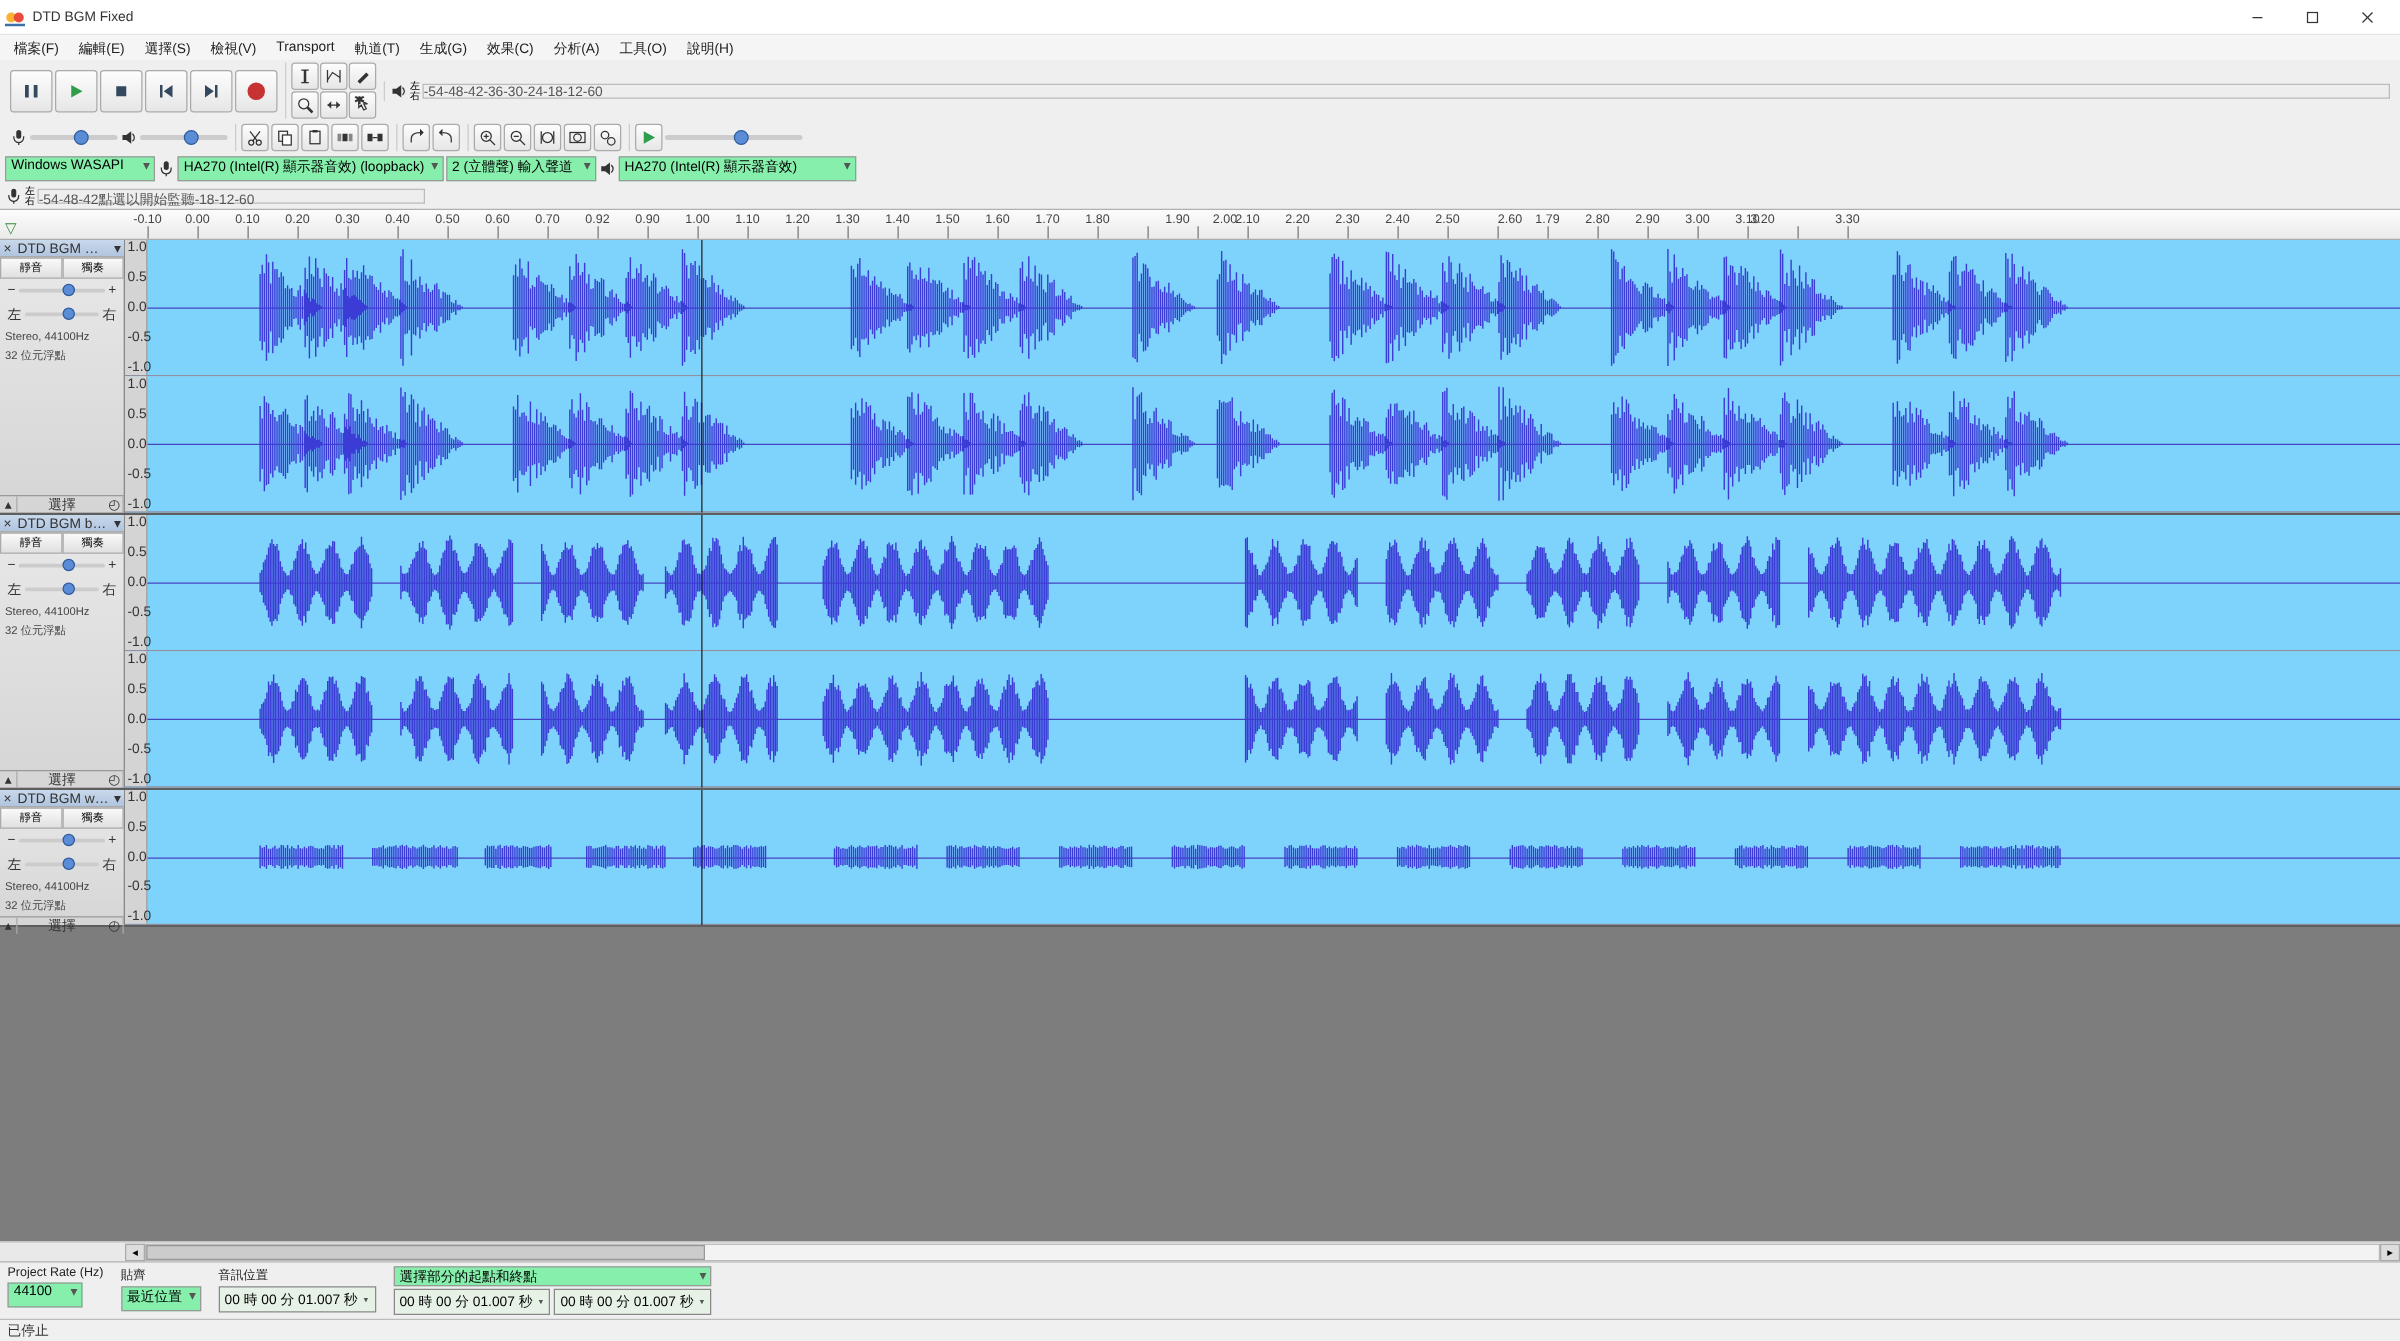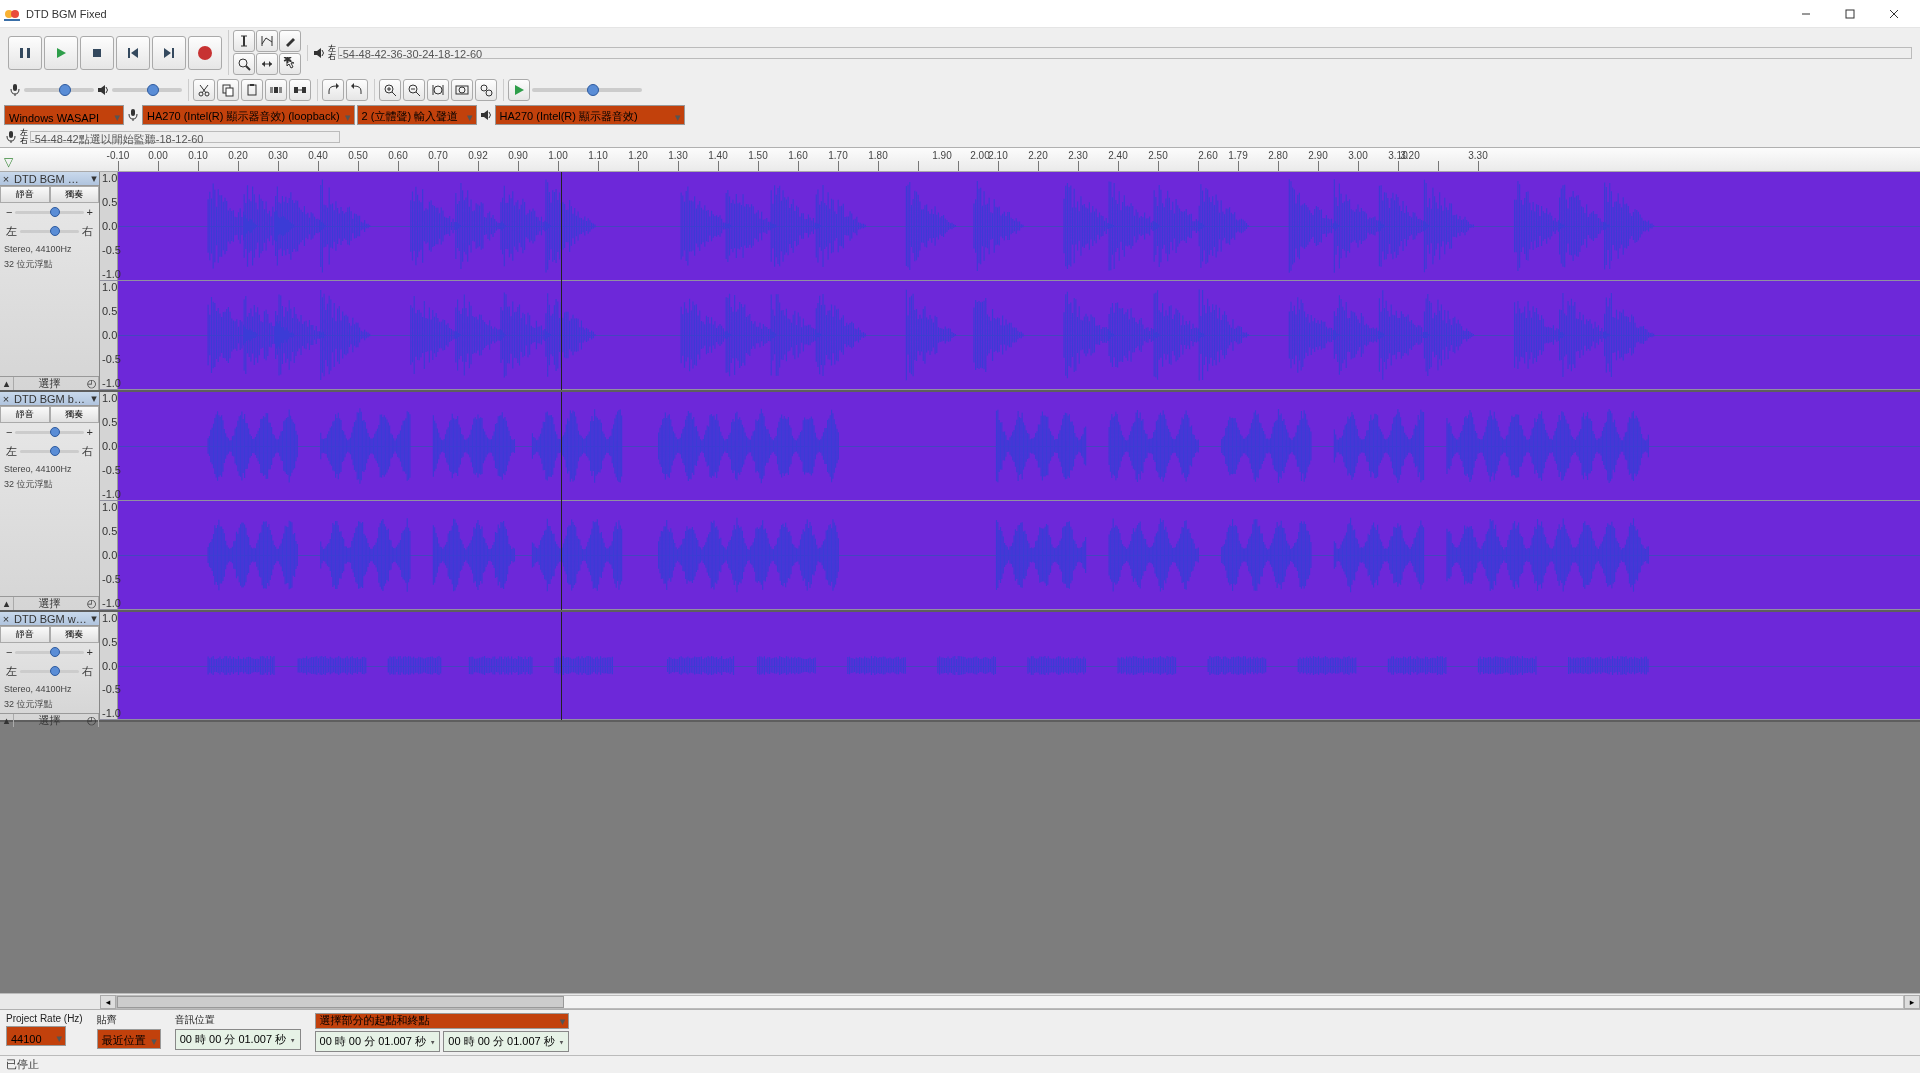--- a/index.html
+++ b/index.html
@@ -15,21 +15,21 @@
 .toolbars { background:#efefef; border-bottom:1px solid #b0b0b0; }
 .tb-row { display:flex; align-items:center; padding:2px 4px; gap:2px; }
 .tb-group{display:flex;align-items:center;gap:2px;padding:0 4px;border-left:1px solid #ccc;}
 .tb-group:first-child{border-left:none;}
 .btn { width:34px; height:34px; background:linear-gradient(#fdfdfd,#e6e6e6); border:1px solid #aaa; border-radius:3px; display:flex; align-items:center; justify-content:center; }
 .btn.small{width:22px;height:22px;}
 .btn svg{width:14px;height:14px;}
 .rec-dot{width:14px;height:14px;border-radius:50%;background:#c73232;}
 .slider { width:70px; height:4px; background:#ccc; position:relative; border-radius:2px; }
 .slider .thumb{position:absolute;top:-4px;left:50%;width:12px;height:12px;border-radius:50%;background:#5a8dd6;border:1px solid #2e5a9e;}
-.combo { height:20px; background:#c2410c; border:1px solid #999; padding:0 14px 0 4px; display:flex; align-items:flex-end; position:relative; min-width:100px;}
+.combo { height:20px; background:#86efac; border:1px solid #999; padding:0 14px 0 4px; display:flex; align-items:flex-start; position:relative; min-width:100px;}
 .combo::after{content:"▾";position:absolute;right:3px;color:#555;}
 .meter-light{height:12px;background:#eee;flex:1;border:1px solid #bbb;position:relative;}
 .ruler { height:24px; background:linear-gradient(#fcfcfc,#eaeaea); border-bottom:1px solid #aaa; display:flex; align-items:flex-end; position:relative; overflow:hidden;}
 .ruler .marker{position:absolute;bottom:0;width:1px;height:10px;background:#777;}
 .ruler .label{position:absolute;bottom:10px;font-size:10px;color:#444;transform:translateX(-50%);}
 .ruler .playhead-handle{position:absolute;left:4px;bottom:2px;color:#3a8a3a;font-size:12px;}
 .track-area{flex:1;overflow:auto;background:#7d7d7d;}
 .track{display:flex;border-bottom:2px solid #5e5e5e;background:#bcbcc2;}
 .track-head{width:100px;background:linear-gradient(#e9e9e9,#d5d5d5);border-right:1px solid #888;display:flex;flex-direction:column;font-size:9px;color:#333;flex-shrink:0;}
 .th-top{display:flex;align-items:center;background:linear-gradient(#c9d9ec,#b0c4de);border-bottom:1px solid #999;height:14px;}
@@ -39,21 +39,21 @@
 .th-btns{display:flex;}
 .th-btns button{flex:1;background:linear-gradient(#fafafa,#e0e0e0);border:1px solid #aaa;font-size:9px;padding:1px 0;}
 .th-slider{padding:3px 6px;display:flex;align-items:center;gap:3px;font-size:8px;}
 .th-slider .bar{flex:1;height:3px;background:#ccc;position:relative;border-radius:2px;}
 .th-slider .knob{position:absolute;top:-4px;left:50%;width:10px;height:10px;border-radius:50%;background:#5a8dd6;border:1px solid #2e5a9e;}
 .th-info{padding:2px 4px;font-size:9px;color:#444;}
 .th-bottom{margin-top:auto;display:flex;border-top:1px solid #999;height:14px;}
 .th-bottom .b{flex:0 0 14px;text-align:center;border-right:1px solid #aaa;display:flex;align-items:center;justify-content:center;}
 .th-bottom .lbl{flex:1;text-align:center;display:flex;align-items:center;justify-content:center;}
 .wave-col{flex:1;display:flex;flex-direction:column;position:relative;}
-.channel{flex:1;background:#6d28d9;position:relative;border-bottom:1px solid #9090a0;}
+.channel{flex:1;background:#7dd3fc;position:relative;border-bottom:1px solid #9090a0;}
 .channel:last-child{border-bottom:none;}
 .channel .scale{position:absolute;left:0;top:0;bottom:0;width:18px;background:#d4d4d4;border-right:1px solid #999;display:flex;flex-direction:column;justify-content:space-between;font-size:8px;text-align:right;padding:0 2px;color:#333;}
 .channel .zero{position:absolute;left:18px;right:0;top:50%;height:1px;background:#4545c0;}
 .channel svg.wave{position:absolute;left:18px;right:0;top:0;bottom:0;width:calc(100% - 18px);height:100%;}
 .playhead{position:absolute;top:0;bottom:0;width:1px;background:#222;z-index:5;}
 .hscroll{height:16px;background:#e9e9e9;border-top:1px solid #bbb;display:flex;align-items:center;}
 .hscroll .arr{width:16px;height:14px;background:#ddd;border:1px solid #aaa;text-align:center;line-height:12px;font-size:9px;}
 .hscroll .track-s{flex:1;height:14px;background:#f3f3f3;border:1px solid #bbb;position:relative;}
 .hscroll .thumb-s{position:absolute;left:0;width:25%;top:0;bottom:0;background:#ccc;border:1px solid #999;}
 .statusbars{background:#efefef;border-top:1px solid #b0b0b0;}
@@ -94,20 +94,33 @@
         </svg>
       </div>
     <div class="winbtn">
         <svg width="10" height="10">
           <line x1="1" y1="1" x2="9" y2="9" stroke="#333"></line>
           <line x1="9" y1="1" x2="1" y2="9" stroke="#333"></line>
         </svg>
       </div>
   </div>
 
+  <div class="menubar" id="menubar">
+      <span class="item">檔案(F)</span>
+      <span class="item">編輯(E)</span>
+      <span class="item">選擇(S)</span>
+      <span class="item">檢視(V)</span>
+      <span class="item">Transport</span>
+      <span class="item">軌道(T)</span>
+      <span class="item">生成(G)</span>
+      <span class="item">效果(C)</span>
+      <span class="item">分析(A)</span>
+      <span class="item">工具(O)</span>
+      <span class="item">說明(H)</span>
+    </div>
 
   <div class="toolbars">
     <div class="tb-row">
       <div class="tb-group">
         <div class="btn">
             <svg viewBox="0 0 14 14">
               <rect x="2" y="2" width="3" height="10" fill="#34495e"></rect>
               <rect x="9" y="2" width="3" height="10" fill="#34495e"></rect>
             </svg>
           </div>

